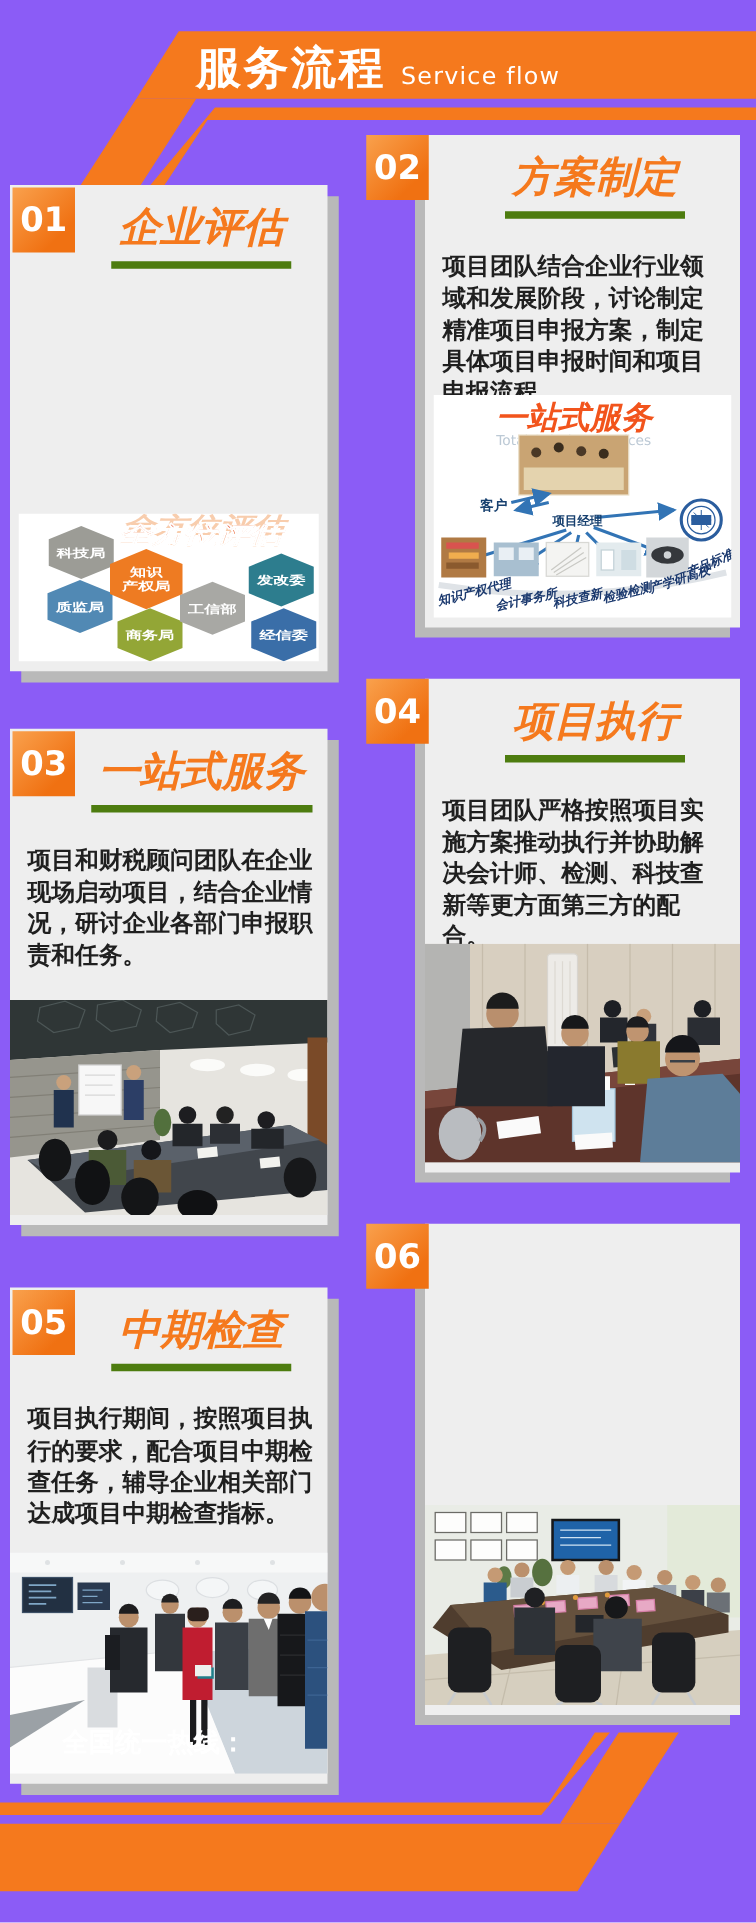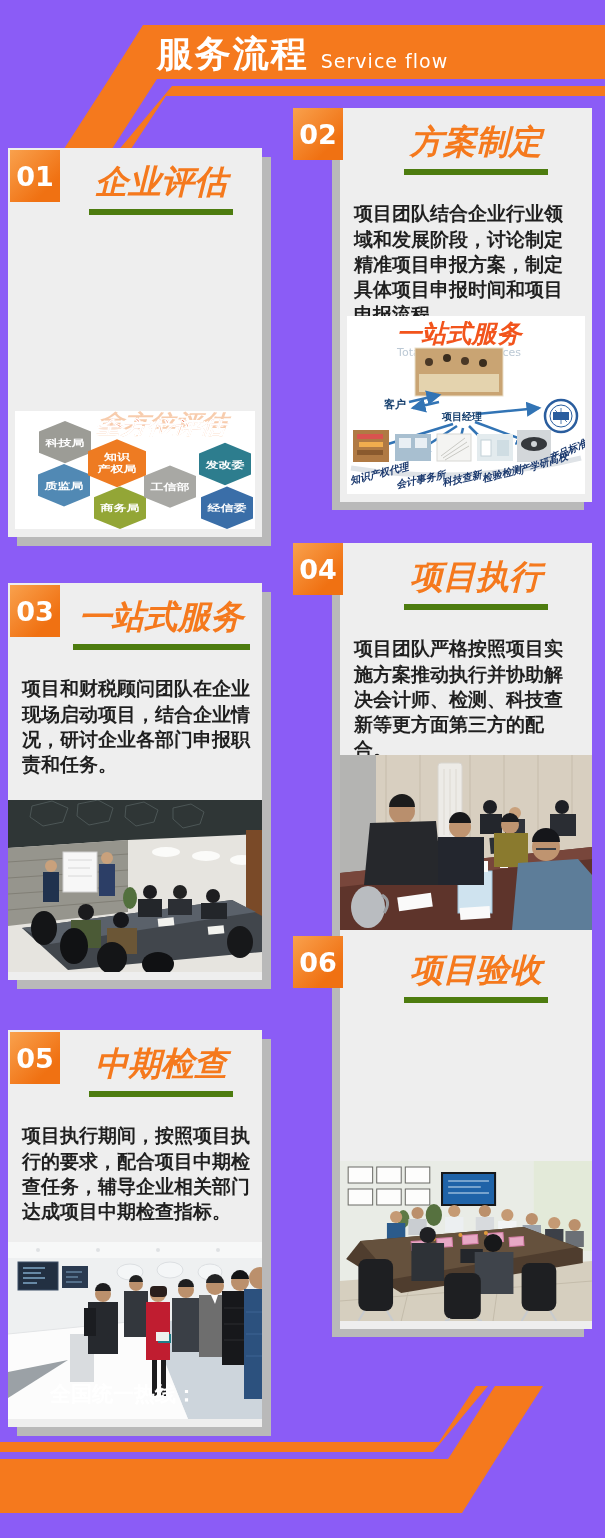--- a/index.html
+++ b/index.html
@@ -308,25 +308,24 @@
           <path d="M223,37 a9,9 0 0 1 18,0 z" fill="#141416"></path>
         <rect x="214" y="49" width="34" height="74" fill="#17181b"></rect>
         <path d="M216,66 h30 M216,82 h30 M216,98 h30" stroke="#2c2d31"></path>
         <circle cx="252" cy="36" r="11" fill="#bb906c"></circle>
         <rect x="236" y="47" width="18" height="110" fill="#2c517e"></rect>
         <path d="M238,70 h16 M238,92 h16 M238,114 h16" stroke="#3d6493"></path>
       </svg>
     </div>
   </section>
 
-  <section class="card right" style="top:936px;height:393px">
+  <section class="card right" style="top:979px;height:393px">
     <div class="badge">
         <span>06</span>
       </div>
-    <h2 class="card-title"><span class="ul">项目验收</span></h2>
     <div class="photo" style="height:160px">
       <svg viewBox="0 0 247 160" preserveAspectRatio="none">
         <rect width="247" height="160" fill="#e9ece6"></rect>
         <rect x="190" y="0" width="57" height="90" fill="#e3ead9"></rect>
         <polygon points="0,120 247,100 247,160 0,160" fill="#d6cfbf"></polygon>
         <path d="M0,140 L247,120 M60,160 L68,126 M150,160 L156,116" stroke="#c4bcab" fill="none"></path>
         <g fill="#fdfdfc" stroke="#6b6b66">
           <rect x="8" y="6" width="24" height="16"></rect>
             <rect x="36" y="6" width="24" height="16"></rect>
             <rect x="64" y="6" width="24" height="16"></rect>

